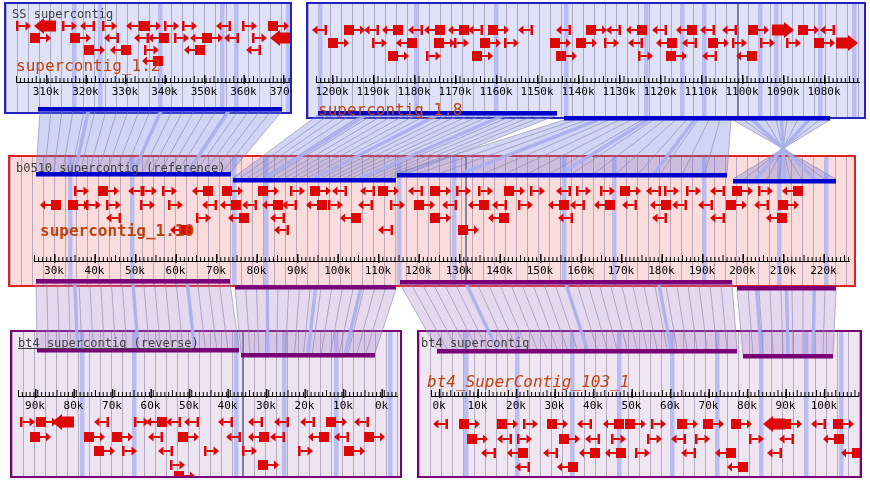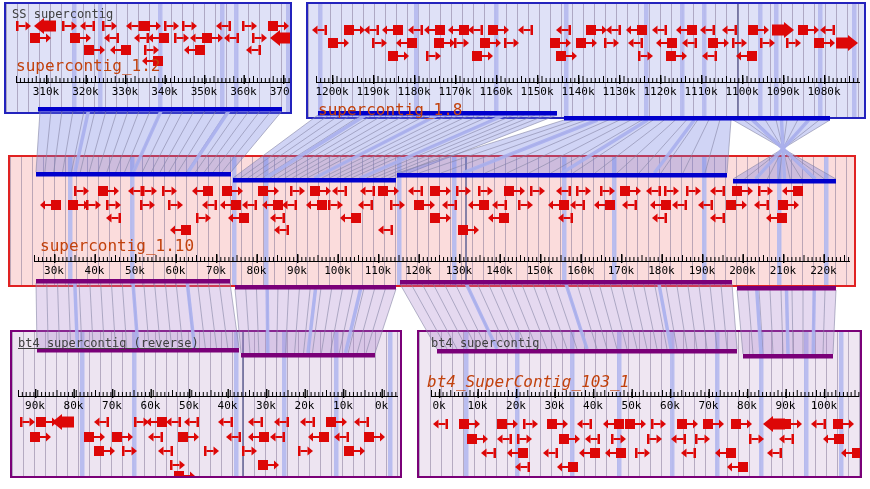--- a/index.html
+++ b/index.html
@@ -1003,21 +1003,22 @@
         <polygon points="264,73 269.5,68.5 269.5,77.5" fill="#dd0707"></polygon>
         <rect x="269.5" y="72" width="7" height="2" fill="#dd0707"></rect>
         <rect x="276.5" y="68" width="2.5" height="10" fill="#dd0707"></rect>
         <polygon points="368,73 373.5,68.5 373.5,77.5" fill="#dd0707"></polygon>
         <rect x="373.5" y="72" width="7" height="2" fill="#dd0707"></rect>
         <rect x="380.5" y="68" width="2.5" height="10" fill="#dd0707"></rect>
         <rect x="448" y="68" width="10" height="10" fill="#dd0707"></rect>
         <rect x="458" y="72" width="6" height="2" fill="#dd0707"></rect>
         <polygon points="464,68.5 464,77.5 469,73" fill="#dd0707"></polygon>
       </svg>
-    <span class="seq-label" style="left: 30px; top: 79px;">supercontig_1.10</span>
+    <span class="panel-title" style="left: 6px; top: 4px;">b0510 supercontig (reference)</span>
+    <span class="seq-label" style="left: 30px; top: 64px; font-weight: bold;">supercontig_1.10</span>
   </div>
 
   <div class="panel" style="left: 10px; top: 330px; width: 392px; height: 148px; background: rgb(237, 228, 241); border-color: rgb(122, 0, 120);">
     <div class="grid"></div>
     <svg class="track-svg" width="388" height="144">
         <rect x="68" y="0" width="4.5" height="144" fill="#b6baee" opacity="0.95"></rect>
         <rect x="120" y="0" width="4.5" height="144" fill="#b6baee" opacity="0.95"></rect>
         <rect x="222" y="0" width="4.5" height="144" fill="#b6baee" opacity="0.95"></rect>
         <rect x="270" y="0" width="4.5" height="144" fill="#b6baee" opacity="0.95"></rect>
         <rect x="322" y="0" width="4.5" height="144" fill="#b6baee" opacity="0.95"></rect>
@@ -1514,21 +1515,21 @@
         <polygon points="96,135 101.5,130.5 101.5,139.5" fill="#dd0707"></polygon>
         <rect x="101.5" y="134" width="7" height="2" fill="#dd0707"></rect>
         <rect x="108.5" y="130" width="2.5" height="10" fill="#dd0707"></rect>
         <polygon points="138,135 143,130.5 143,139.5" fill="#dd0707"></polygon>
         <rect x="143" y="134" width="6" height="2" fill="#dd0707"></rect>
         <rect x="149" y="130" width="10" height="10" fill="#dd0707"></rect>
         <polygon points="308,135 313,130.5 313,139.5" fill="#dd0707"></polygon>
         <rect x="313" y="134" width="6" height="2" fill="#dd0707"></rect>
         <rect x="319" y="130" width="10" height="10" fill="#dd0707"></rect>
       </svg>
-    <span class="panel-title" style="left: 12px; top: 4px; text-align: center;">bt4 supercontig</span>
+    <span class="panel-title" style="left: 2px; top: 4px; text-align: center;">bt4 supercontig</span>
     <span class="seq-label" style="left: 8px; top: 40px; font-style: italic;">bt4_SuperContig_103_1</span>
   </div>
 
   <svg id="overlay" width="870" height="489">
       <polygon points="40,111 282,111 231,172 36,172" fill="rgba(110,120,225,0.32)" fill-rule="evenodd"></polygon>
       <line x1="40" y1="111" x2="36" y2="172" stroke="#8585a5" stroke-width="0.8" opacity="0.75"></line>
       <line x1="51" y1="111" x2="44.86363636363636" y2="172" stroke="#8585a5" stroke-width="0.8" opacity="0.75"></line>
       <line x1="62" y1="111" x2="53.72727272727273" y2="172" stroke="#8585a5" stroke-width="0.8" opacity="0.75"></line>
       <line x1="73" y1="111" x2="62.59090909090909" y2="172" stroke="#8585a5" stroke-width="0.8" opacity="0.75"></line>
       <line x1="84" y1="111" x2="71.45454545454545" y2="172" stroke="#8585a5" stroke-width="0.8" opacity="0.75"></line>

